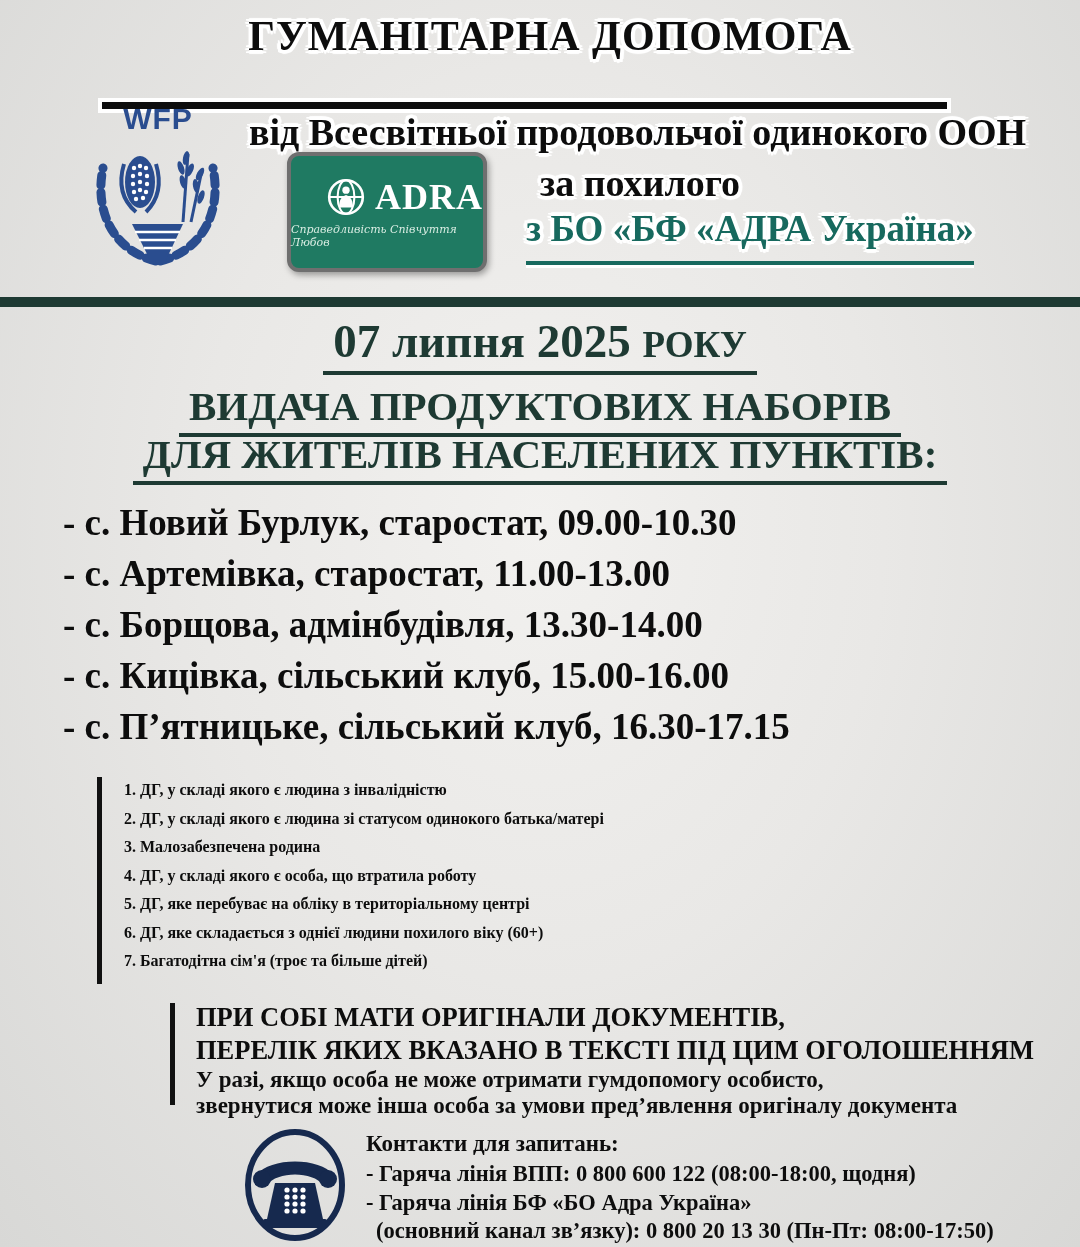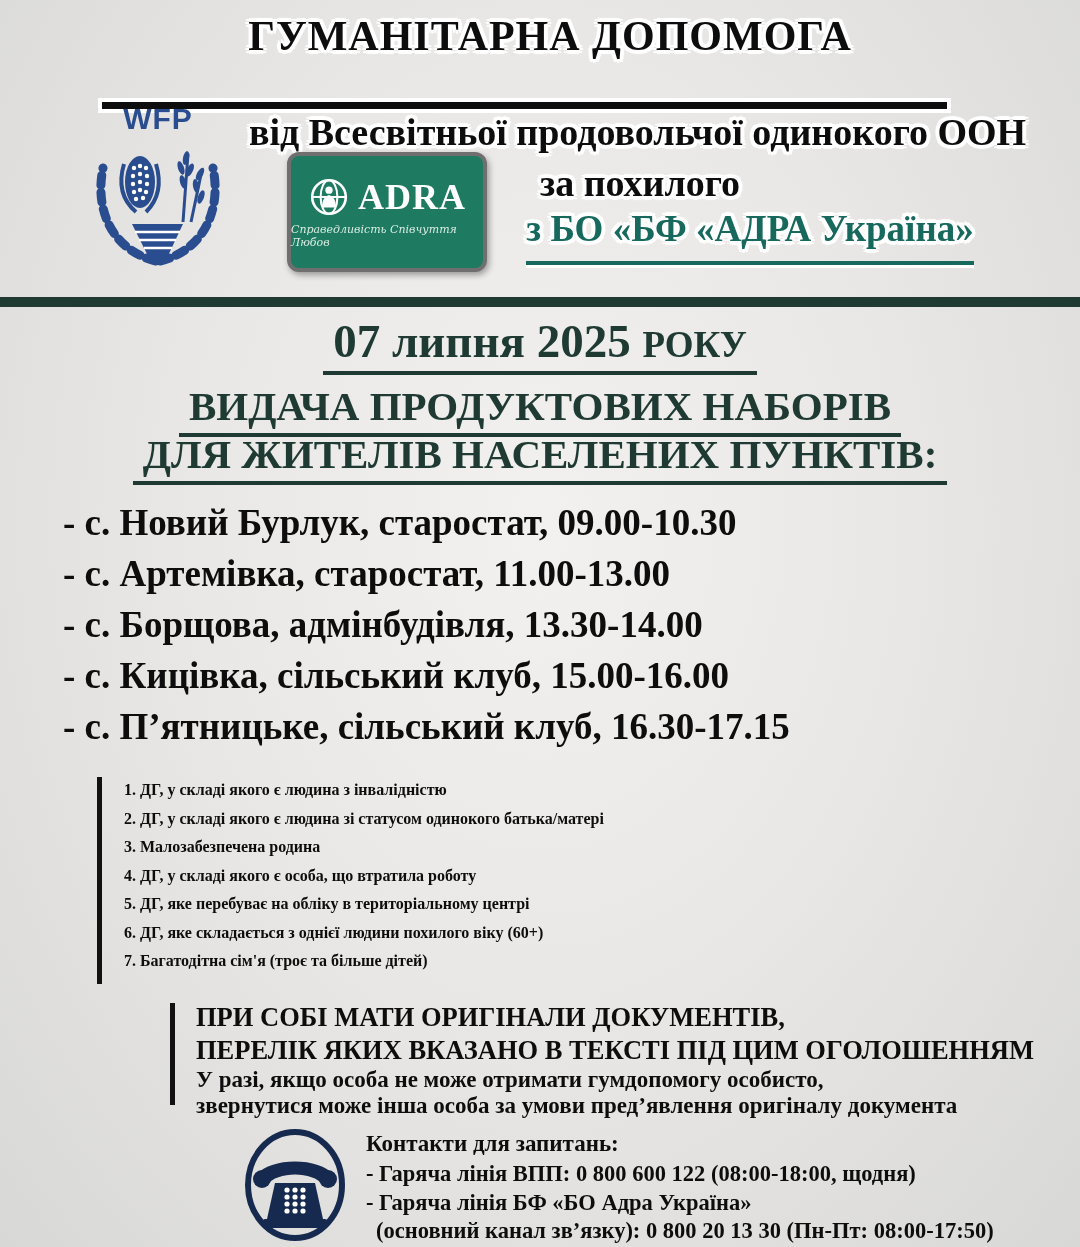--- a/index.html
+++ b/index.html
@@ -25,21 +25,21 @@
              font-size:37px; color:#17695e; }
   .u-partner { border-bottom:4px solid #17695e; padding-bottom:12px; box-shadow:0 3px 0 #fff; }
 
   .wfp { position:absolute; left:88px; top:104px; width:140px; text-align:center; }
   .wfp-text { font-family:"Liberation Sans", sans-serif; font-weight:bold; font-size:30px;
               color:#2a4d8f; letter-spacing:1px; line-height:30px; }
 
   .adra { position:absolute; left:287px; top:152px; width:192px; height:112px;
           background:#1f7a62; border:4px solid #6f6f6f; border-radius:12px;
           box-shadow:2px 3px 6px rgba(0,0,0,.35);
-          display:flex; flex-direction:column; align-items:center; justify-content:center; gap:5px; }
+          display:flex; flex-direction:column; align-items:flex-end; justify-content:center; gap:5px; }
   .adra-row { display:flex; align-items:center; gap:8px; color:#fff; }
   .adra-name { font-size:36px; letter-spacing:1px; }
   .adra-tagline { font-size:11px; font-style:italic; color:#d8ece2;
                   font-family:"DejaVu Serif", serif; font-weight:normal; }
 
   .divider { position:absolute; top:297px; left:0; width:1080px; height:10px; background:#1e3a33; }
 
   .center-line { position:absolute; left:0; width:100%; text-align:center; color:#1e3a33; }
   .date-line { top:314px; font-size:47px; }
   .u2 { border-bottom:4px solid #1e3a33; padding:0 10px 3px; display:inline-block; }

